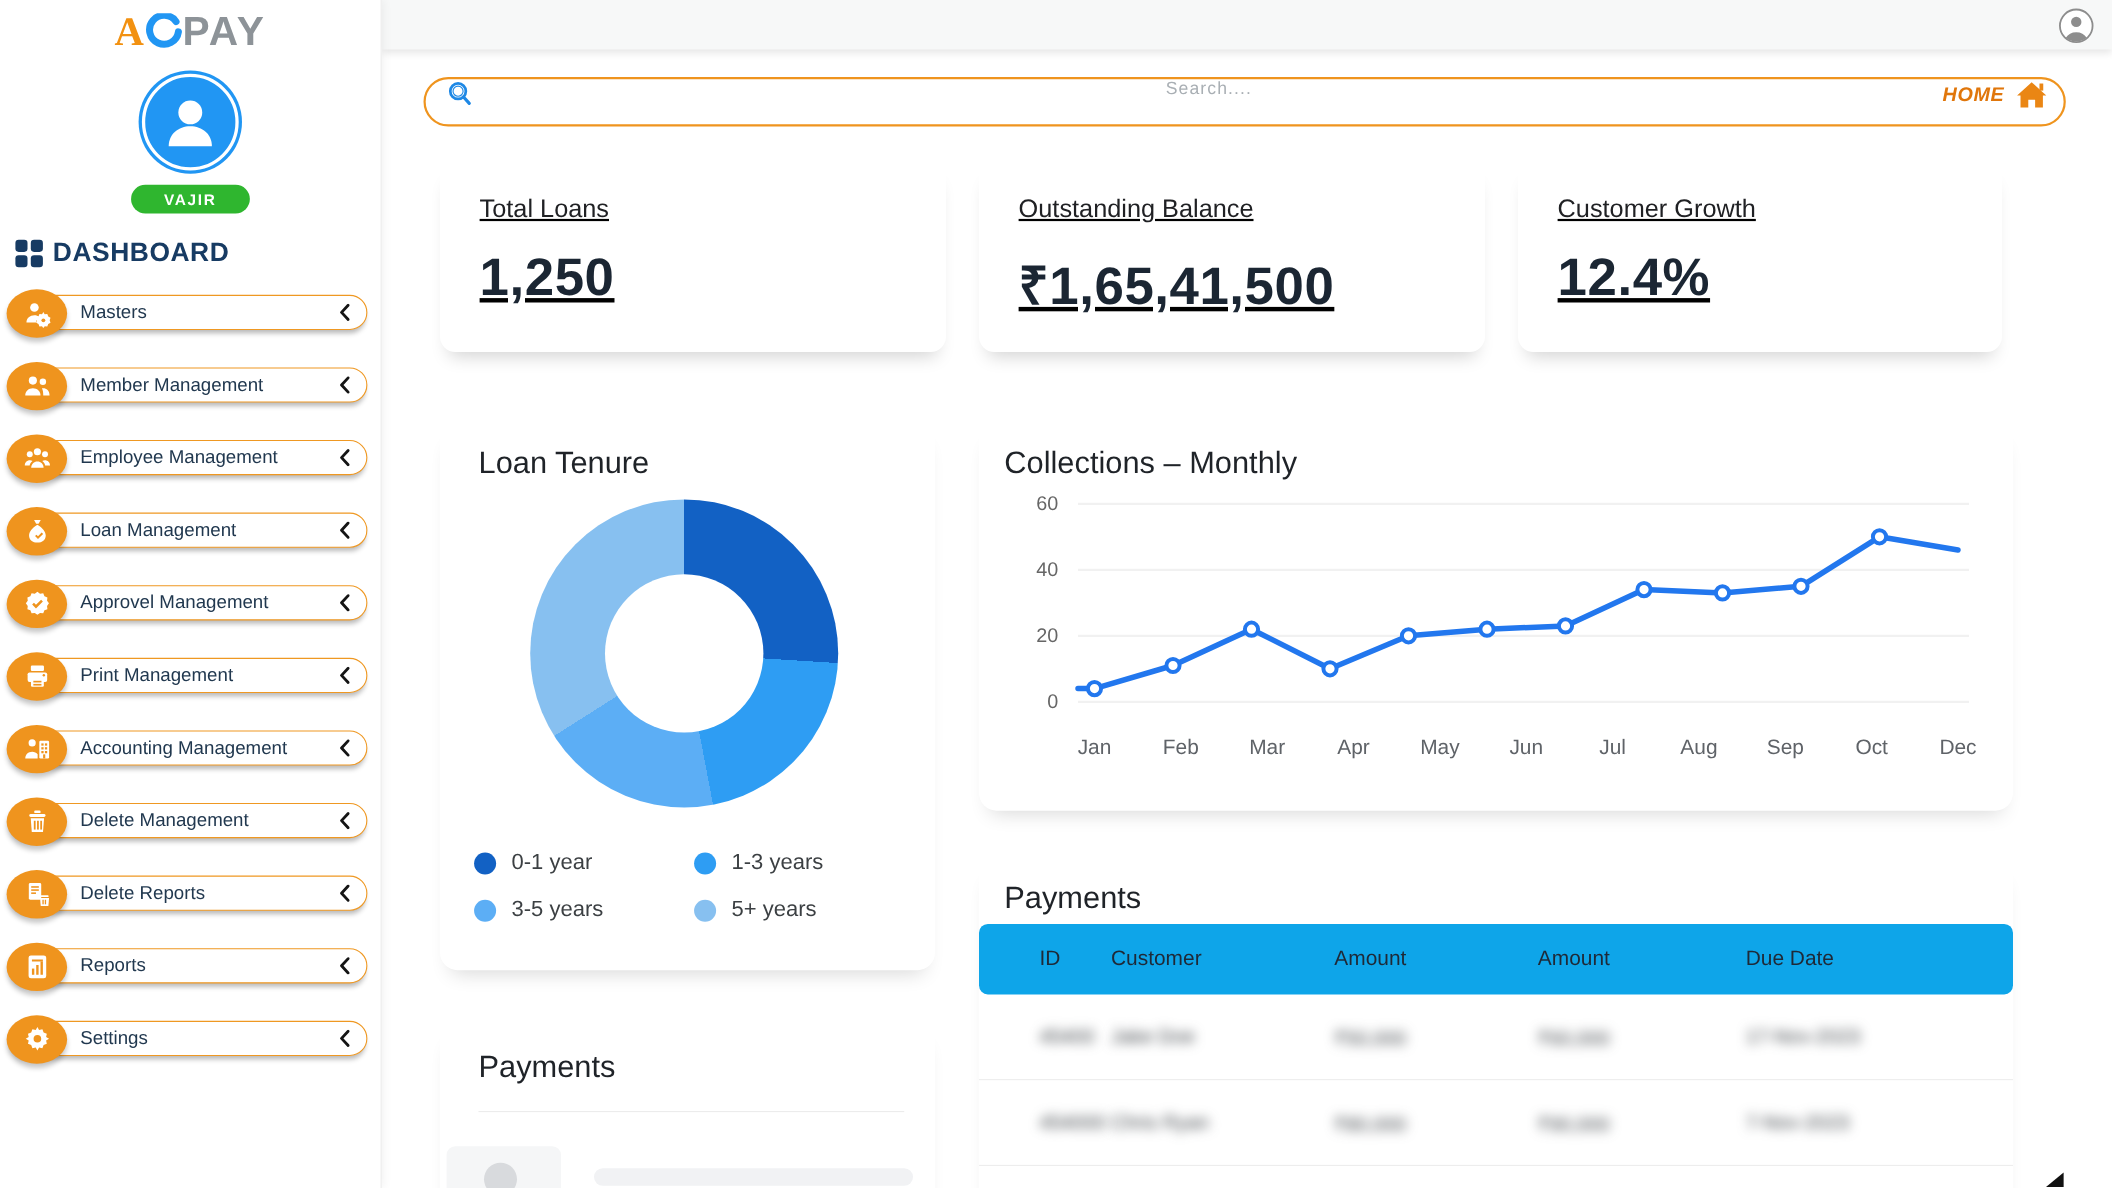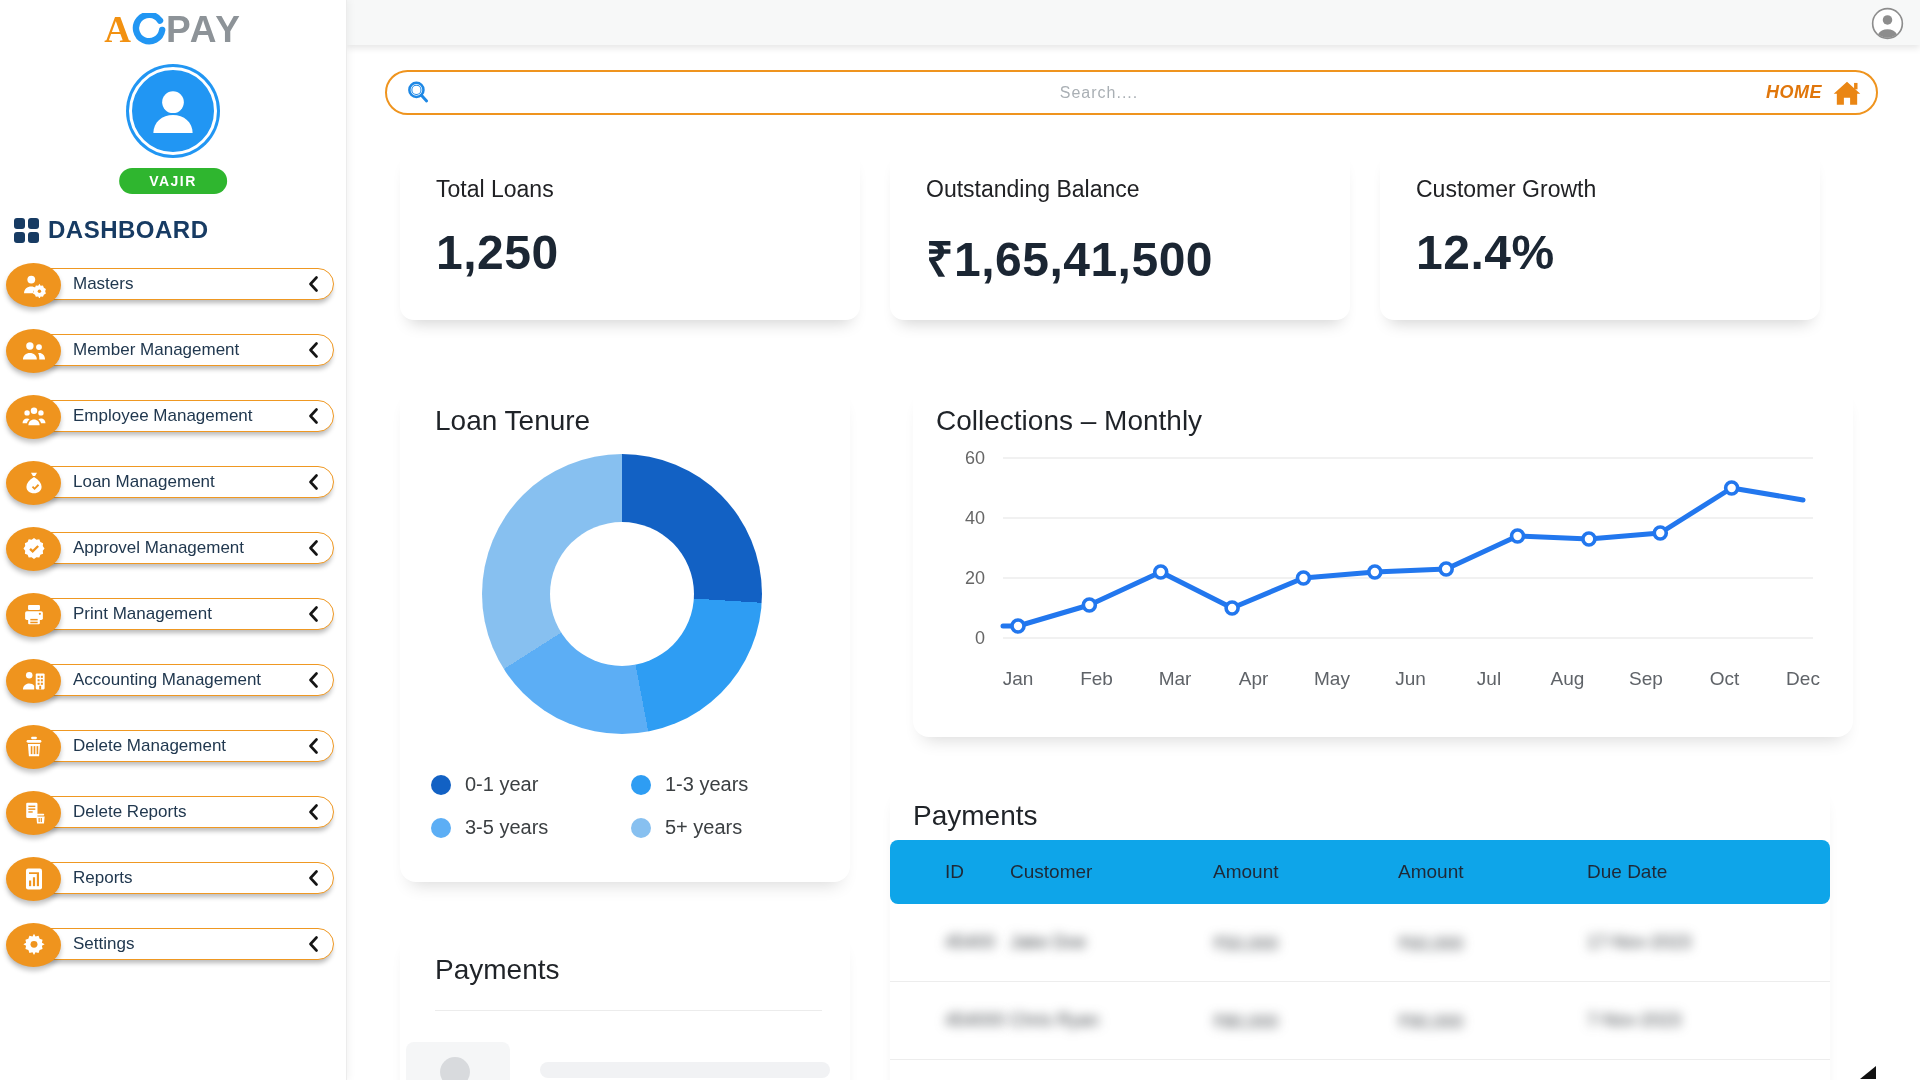--- a/index.html
+++ b/index.html
@@ -36,40 +36,40 @@
   .menu-ic svg { width:26px; height:26px; fill:#fff; }
   .menu-label { margin-left:64px; font-size:17px; font-weight:500; color:#21384F; white-space:nowrap; }
   .menu-chevron { position:absolute; right:15px; top:50%; transform:translateY(-50%); width:10px; height:16px; }
 
   
   .main { position:absolute; left:347px; top:0; width:1573px; height:1080px; background:#fff; }
   .band { position:absolute; left:0; top:0; width:100%; height:45px; background:#f7f8f8;
     box-shadow:0 3px 7px rgba(0,0,0,.10); }
   .user-ic { position:absolute; right:16px; top:7px; width:33px; height:33px; cursor:pointer; }
   .searchbar { position:absolute; left:38px; top:70px; width:1493px; height:45px; background:#fff;
-    border:2px solid #EF941E; border-radius:23px; display:flex; align-items:center; padding:0 14px 0 18px; }
+    border:2px solid #EF941E; border-radius:23px; display:flex; align-items:flex-start; padding:0 14px 0 18px; }
   .searchbar svg.mag { width:27px; height:27px; flex:0 0 auto; }
   .searchbar input { flex:1; border:none; outline:none; font-size:16px; color:#444;
     text-align:center; font-family:"Liberation Sans", sans-serif; background:transparent; }
   .searchbar input::placeholder { color:#A9AFB4; letter-spacing:1px; }
   .home-btn { display:flex; align-items:center; gap:10px; cursor:pointer; flex:0 0 auto; }
   .home-btn .home-txt { color:#E0760B; font-size:18px; font-weight:800; letter-spacing:.5px;font-style:italic; }
   .home-btn svg { width:30px; height:28px; }
 
   .stats { position:absolute; left:53px; top:148px; display:grid;
     grid-template-columns:460px 460px 440px; gap:30px; }
   .stat-card { background:#fff; border-radius:14px; height:172px; padding:28px 36px;
-    box-shadow:0 12px 16px -9px rgba(0,0,0,.18); }
+    box-shadow:0 12px 16px -9px rgba(0,0,0,.18);text-decoration:underline; }
   .stat-label { font-size:23px; color:#202124; font-weight:500; }
   .stat-value { margin-top:22px; font-size:48px; font-weight:800; color:#1B2633; letter-spacing:.5px; }
 
   .card { position:absolute; background:#fff; border-radius:16px;
     box-shadow:0 12px 18px -10px rgba(0,0,0,.16); }
   .card-tenure { left:53px; top:385px; width:450px; height:497px; }
-  .card-collections { left:566px; top:385px; width:940px; height:352px; }
+  .card-collections { left:543px; top:385px; width:940px; height:352px; }
   .card-pay-right { left:543px; top:782px; width:940px; height:320px; }
   .card-pay-left { left:53px; top:930px; width:450px; height:170px; }
   .sec-title { font-size:28px; font-weight:500; color:#1F2328; }
   .card-tenure .sec-title { position:absolute; left:35px; top:20px; }
   .card-collections .sec-title { position:absolute; left:23px; top:20px; }
   .card-pay-right .sec-title { position:absolute; left:23px; top:18px; }
   .card-pay-left .sec-title { position:absolute; left:35px; top:24px; }
 
   .donut { position:absolute; left:82px; top:69px; width:280px; height:280px; border-radius:50%; }
   .donut::after { content:""; position:absolute; left:50%; top:50%; width:144px; height:144px;

